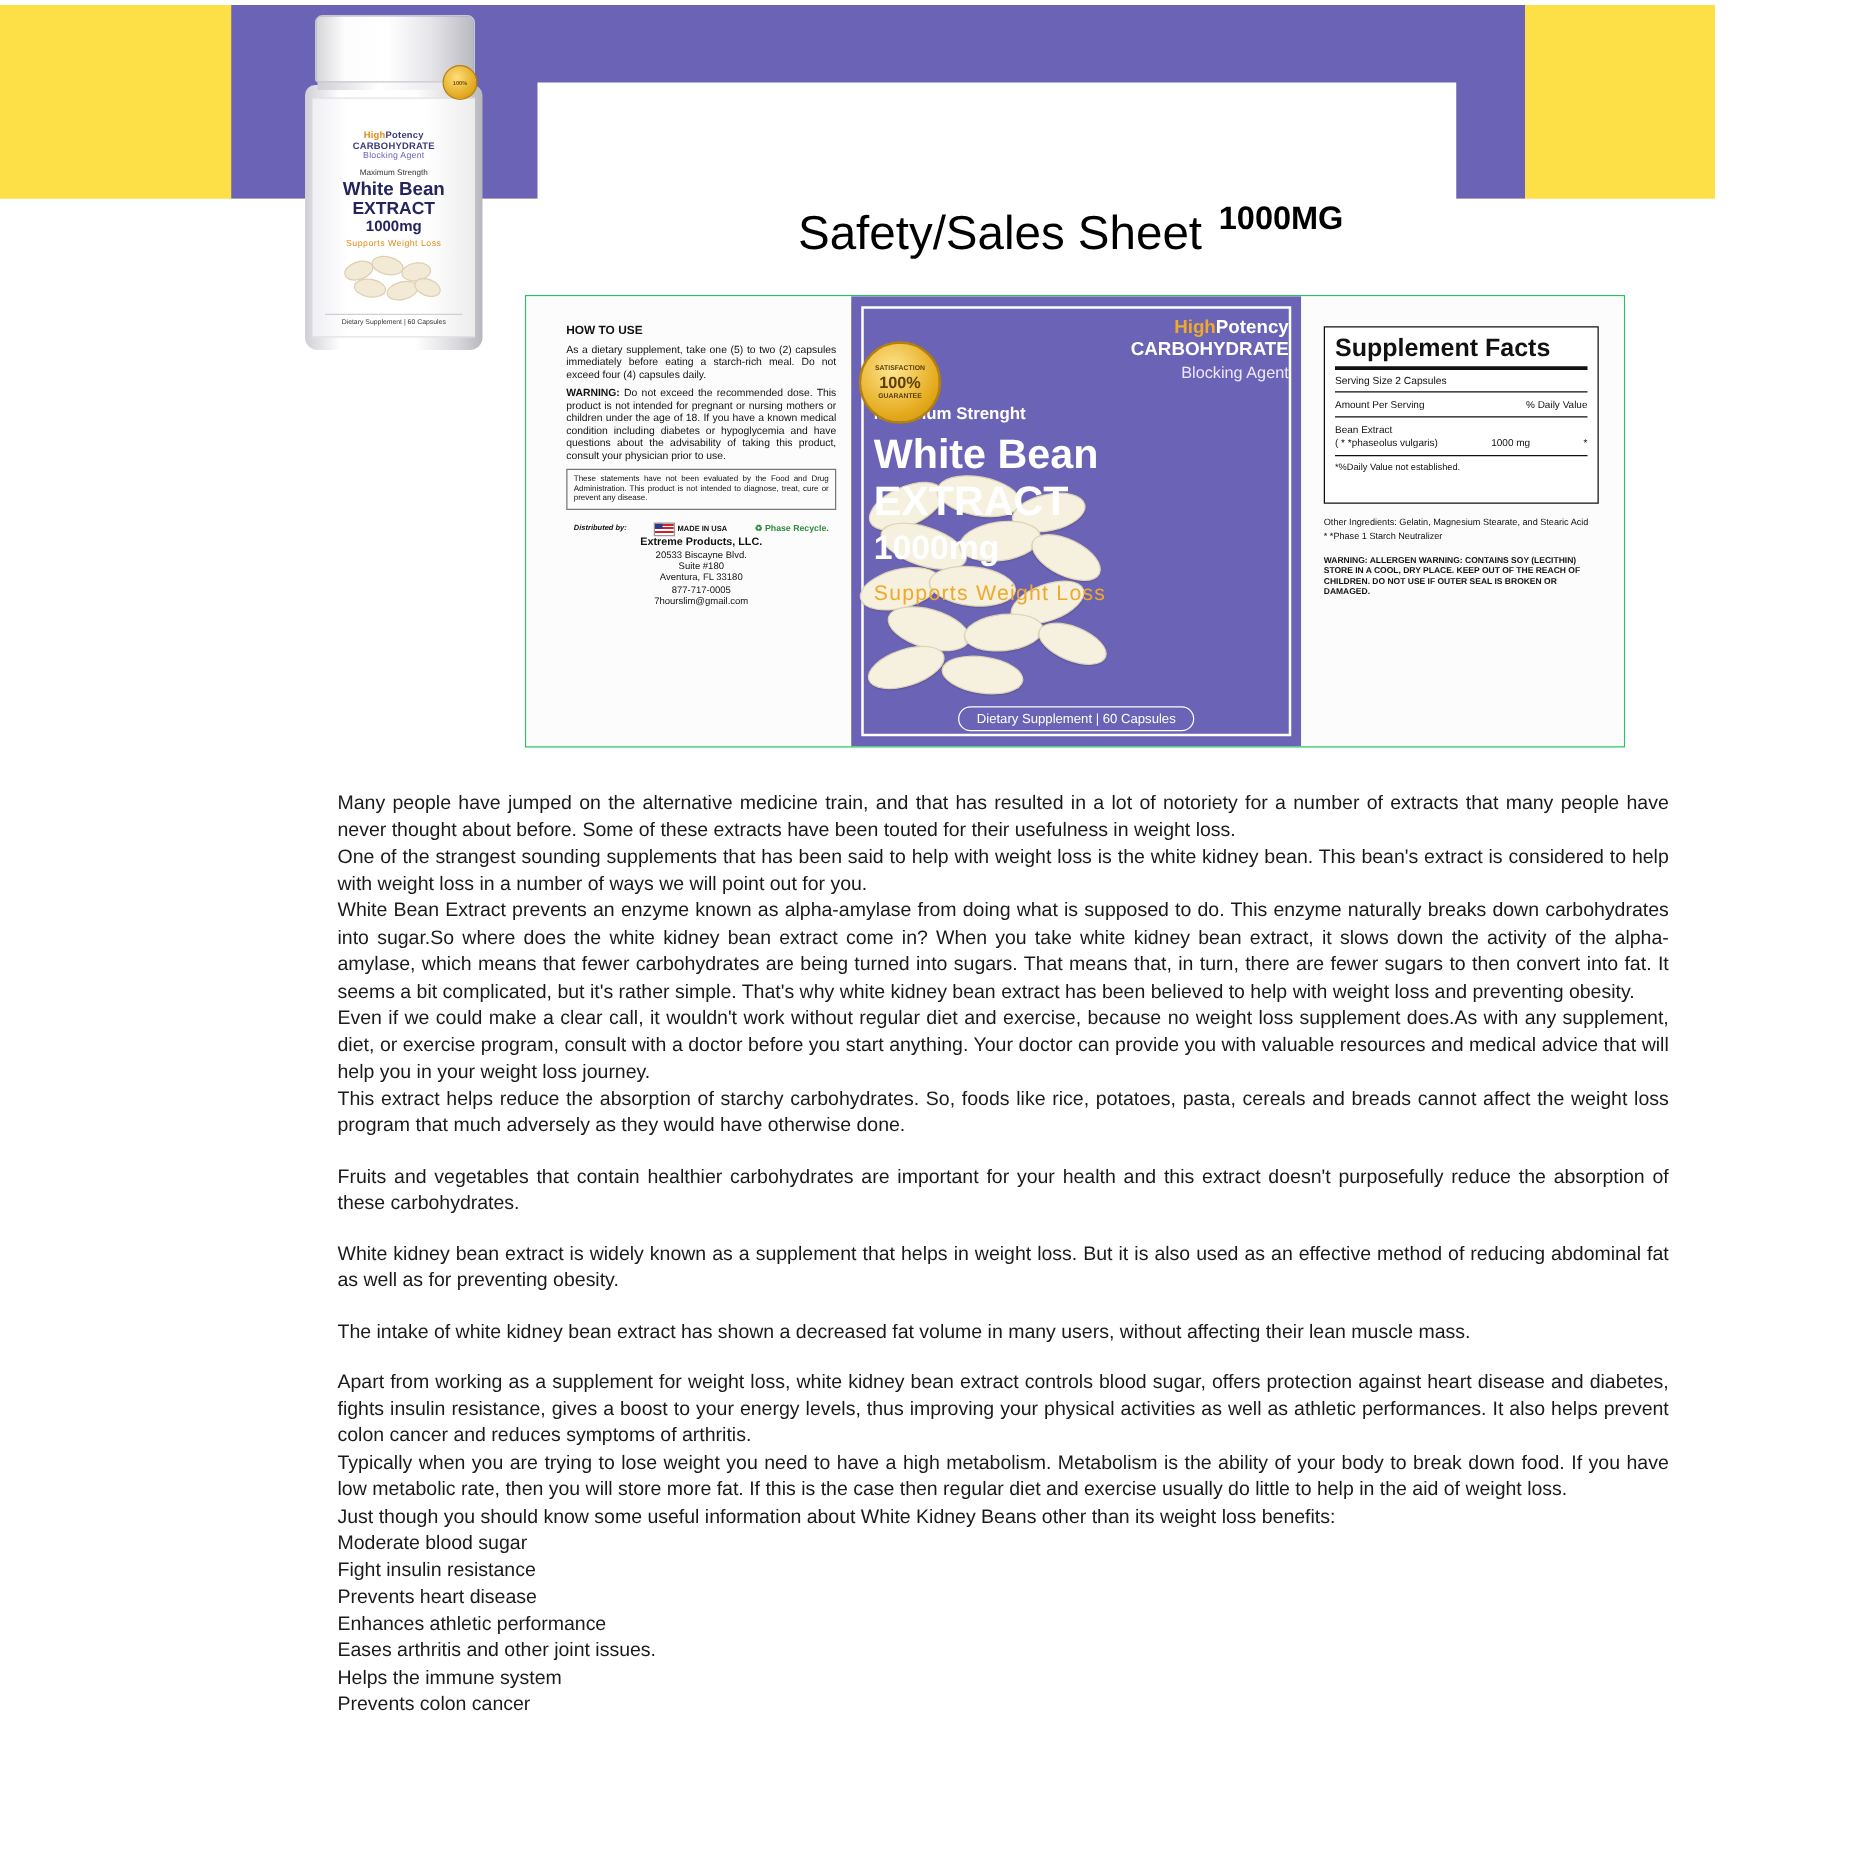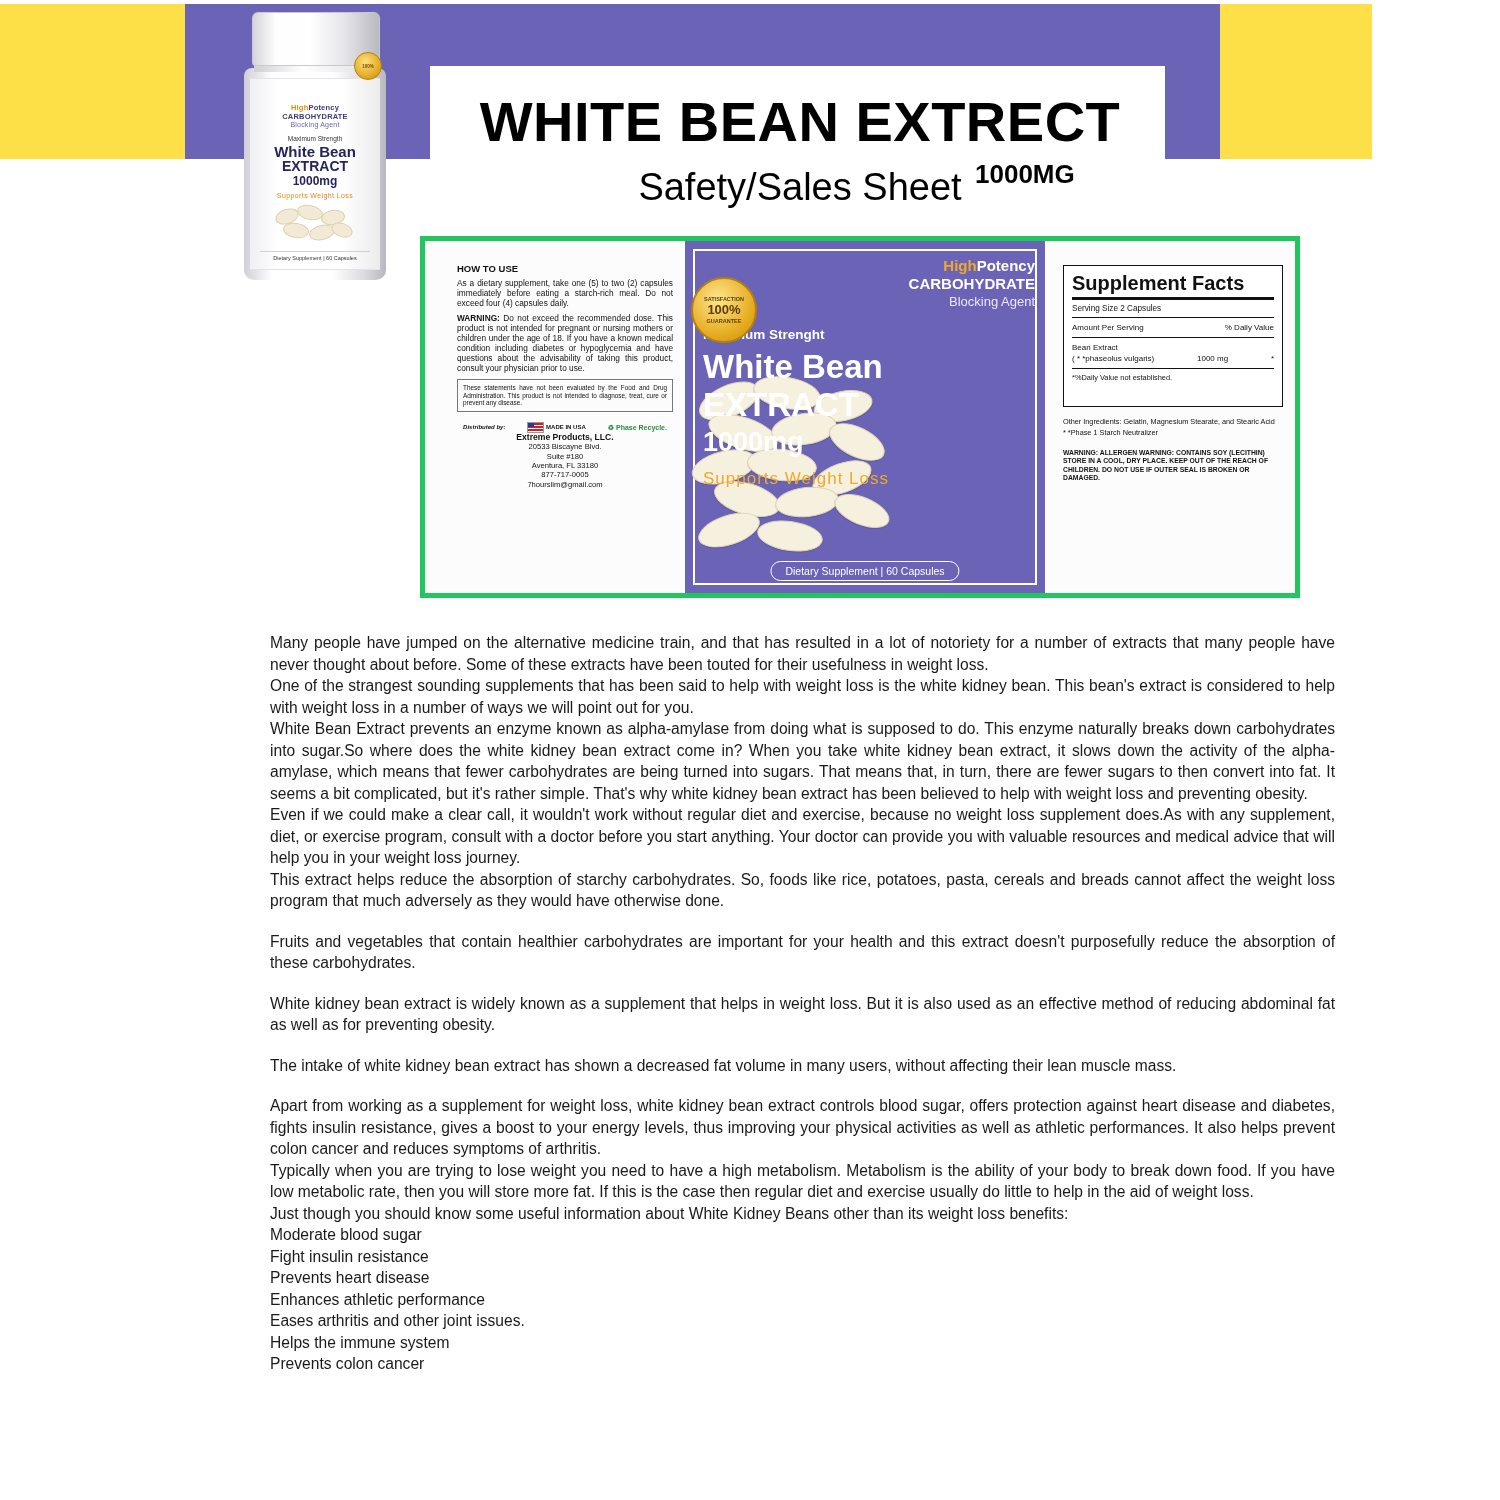--- a/index.html
+++ b/index.html
@@ -212,21 +212,21 @@
   }
 
   
   .label-art {
     position: absolute;
     left: 420px;
     top: 232px;
     width: 880px;
     height: 362px;
     background: #ffffff;
-    border: 5px solid #22c55e;
+    border: 1px solid #22c55e;
     box-sizing: border-box;
     overflow: hidden;
   }
   .la-left {
     position: absolute;
     left: 0; top: 0;
     width: 260px; height: 100%;
     background: #fcfcfc;
     padding: 22px 12px 10px 32px;
     box-sizing: border-box;
@@ -474,21 +474,20 @@
         <div class="bean" style="left:40px;top:22px;width:24px;height:13px;transform:rotate(-14deg);"></div>
         <div class="bean" style="left:62px;top:20px;width:20px;height:12px;transform:rotate(20deg);"></div>
       </div>
       <div class="bl-footer">Dietary Supplement | 60 Capsules</div>
     </div>
     <div class="seal">
         <span>100%</span>
       </div>
   </div>
 
-  <div class="main-title">WHITE BEAN EXTRECT</div>
   <div class="sub-title">Safety/Sales Sheet</div>
   <div class="mg-badge">1000MG</div>
 
   <div class="label-art">
 
     <div class="la-left">
       <h4>HOW TO USE</h4>
       <p>As a dietary supplement, take one (5) to two (2) capsules immediately before eating a starch-rich meal. Do not exceed four (4) capsules daily.</p>
       <p><span class="warn-b">WARNING:</span><span> Do not exceed the recommended dose. This product is not intended for pregnant or nursing mothers or children under the age of 18. If you have a known medical condition including diabetes or hypoglycemia and have questions about the advisability of taking this product, consult your physician prior to use.</span></p>
       <div class="disclaimer">These statements have not been evaluated by the Food and Drug Administration.  This product is not intended to diagnose, treat, cure or prevent any disease.</div>

